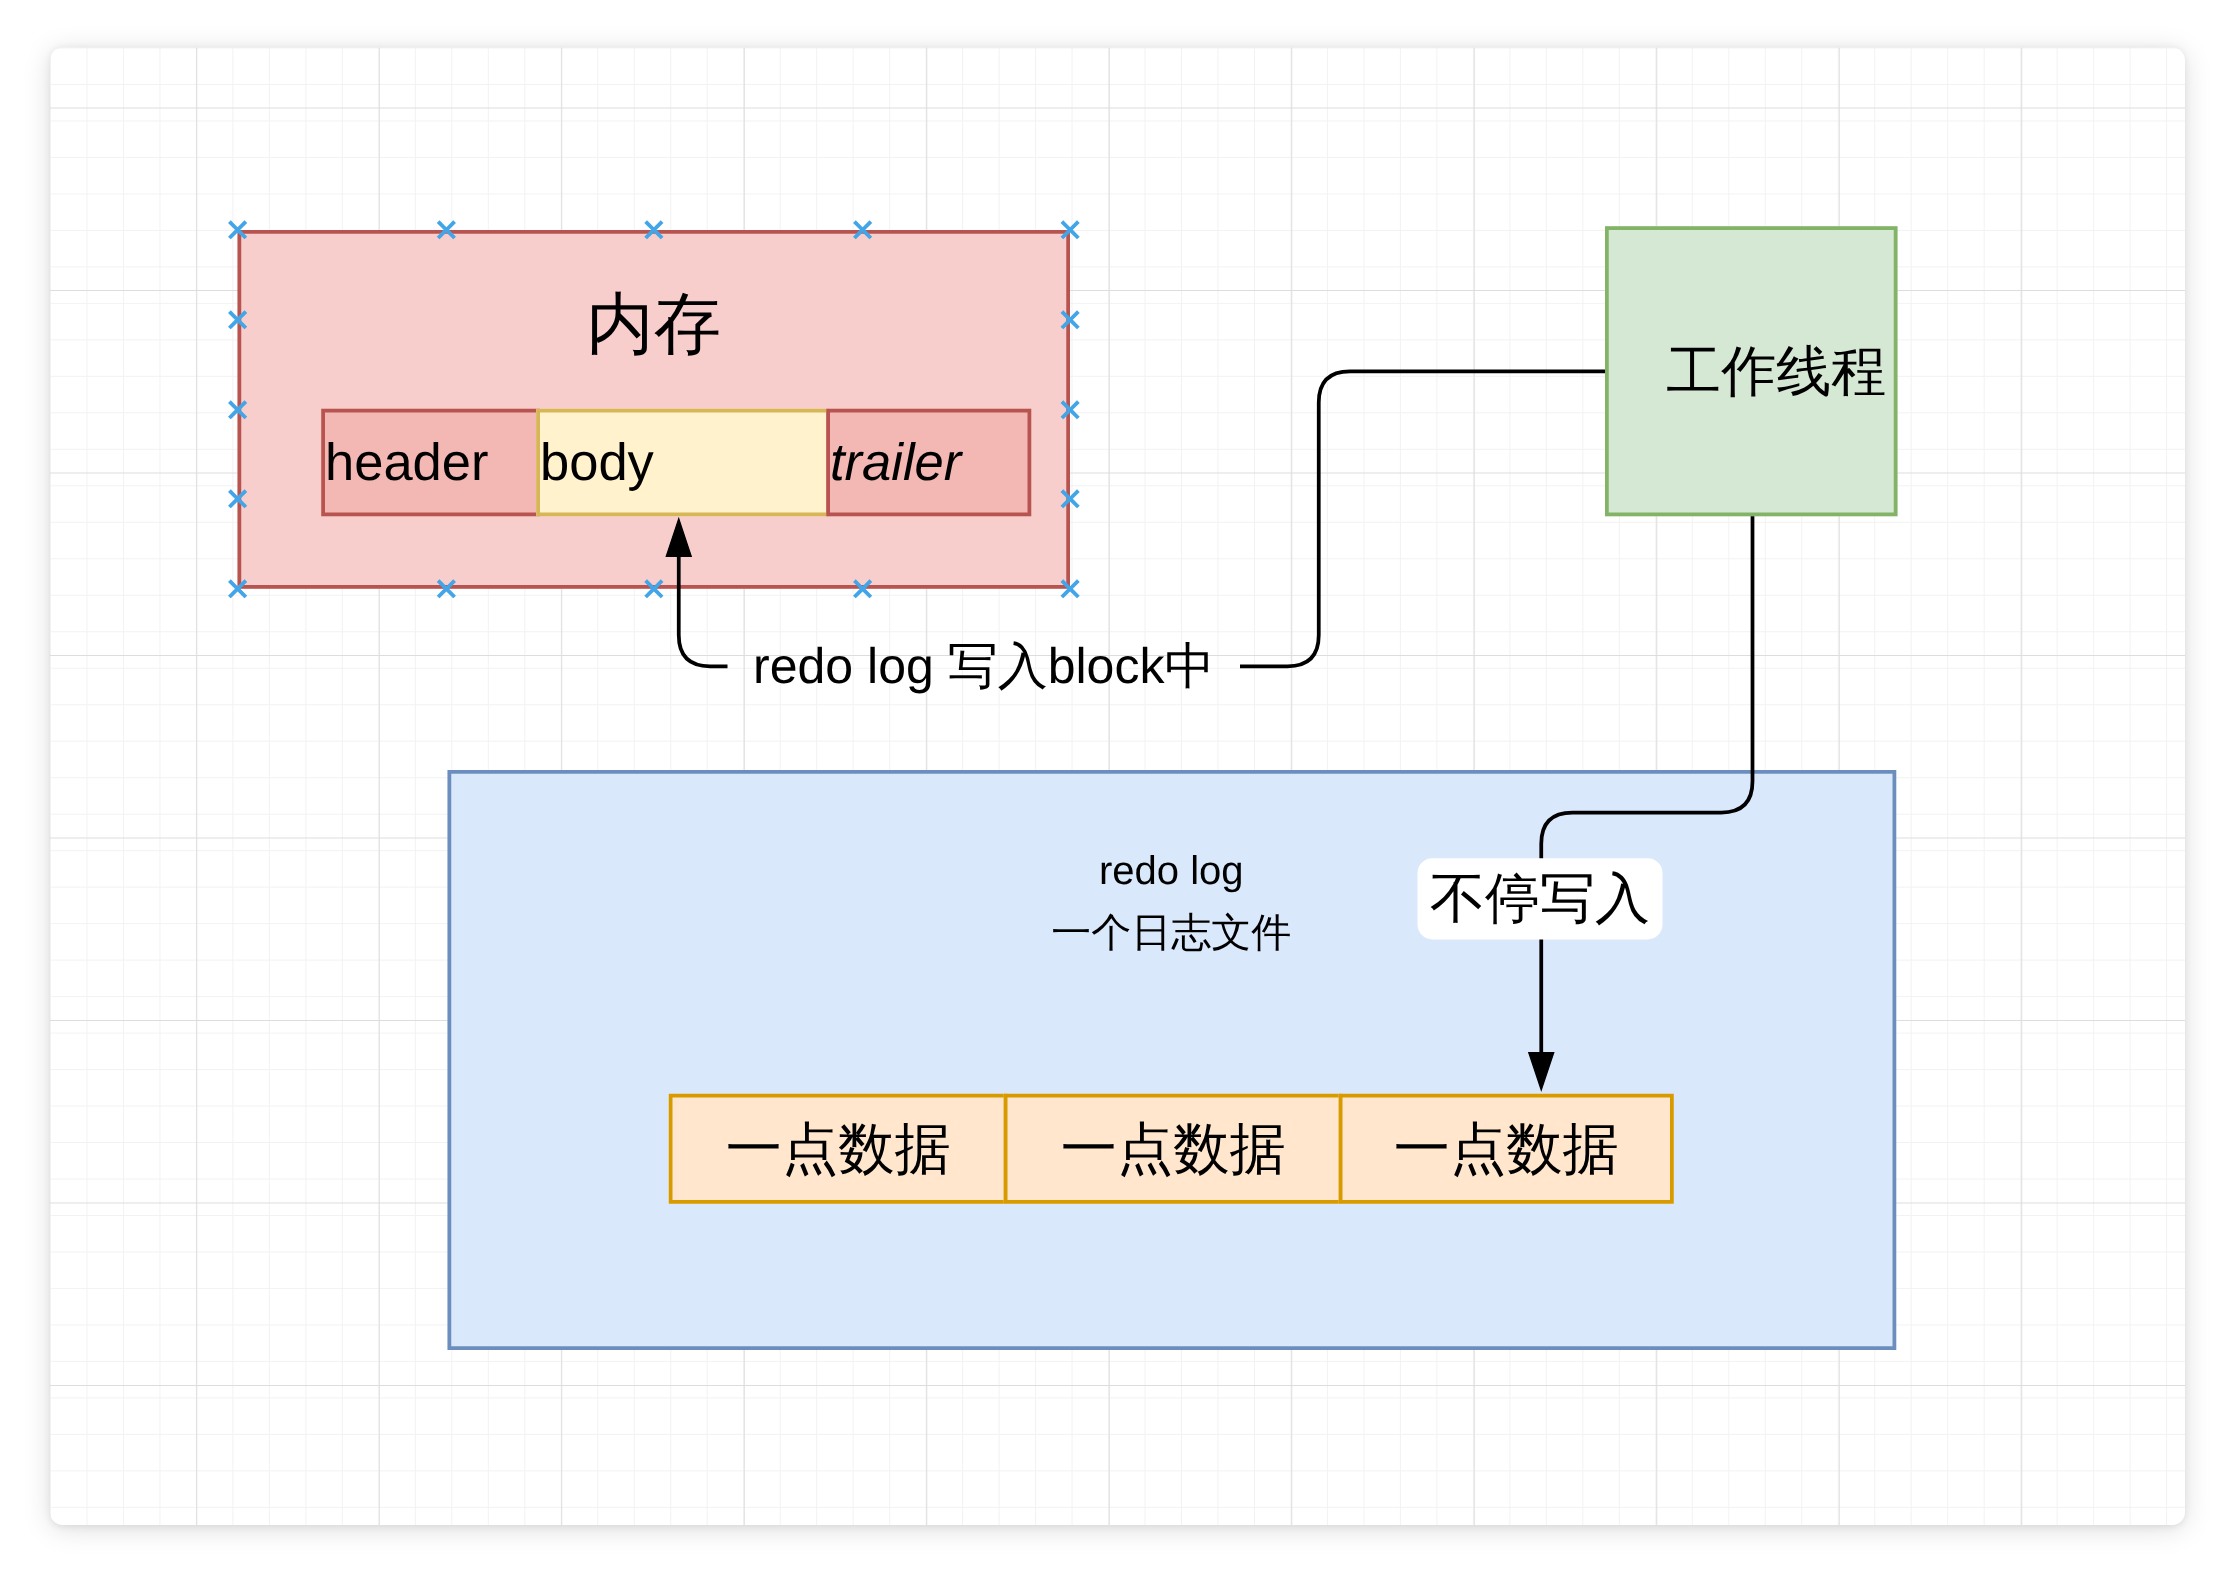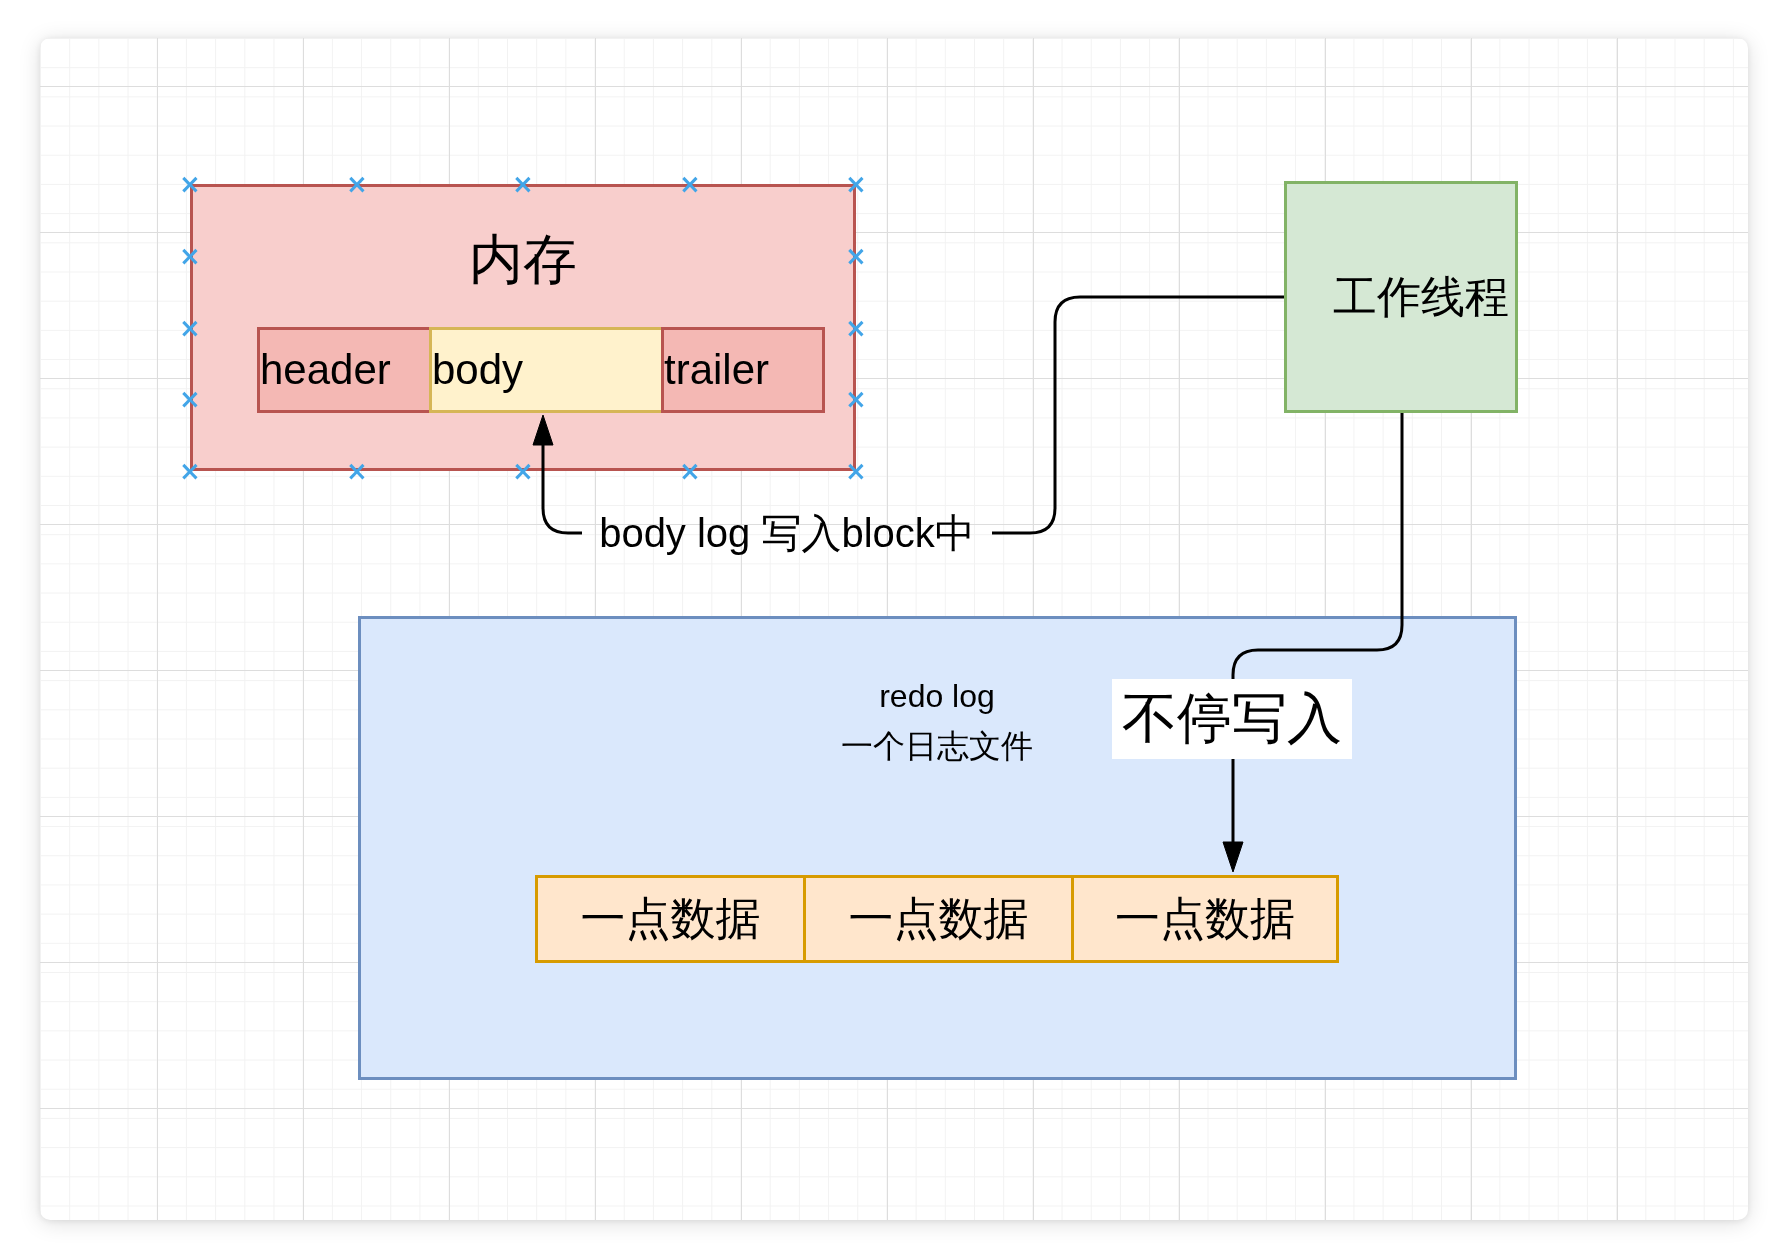--- a/index.html
+++ b/index.html
@@ -35,21 +35,21 @@
   }
   .cell{
     display:flex;align-items:center;
     font-size:42px;white-space:nowrap;
   }
   .cell-header{left:257px;top:327px;width:175px;height:86px;
     background:var(--c-cell_pink_fill);border:3px solid var(--c-red_stroke);}
   .cell-body{left:429px;top:327px;width:235px;height:86px;
     background:var(--c-yellow_fill);border:3px solid var(--c-yellow_stroke);}
   .cell-trailer{left:661px;top:327px;width:164px;height:86px;
-    background:var(--c-cell_pink_fill);border:3px solid var(--c-red_stroke);}
+    background:var(--c-cell_pink_fill);border:3px solid var(--c-red_stroke);font-style:italic;}
   .worker-box{
     left:1284px;top:181px;width:234px;height:232px;
     background:var(--c-green_fill);border:3px solid var(--c-green_stroke);
     display:flex;align-items:center;justify-content:center;
     font-size:44px;white-space:nowrap;padding-left:40px;
   }
   .logfile-box{
     left:358px;top:616px;width:1159px;height:464px;
     background:var(--c-blue_fill);border:3px solid var(--c-blue_stroke);
   }
@@ -66,21 +66,21 @@
   .data-cell-0{left:535px;width:271px;}
   .data-cell-1{left:803px;width:271px;}
   .data-cell-2{left:1071px;width:268px;}
   .edges-svg{position:absolute;left:0;top:0;width:1788px;height:1260px;pointer-events:none;}
   .edge-label-write{
     position:absolute;left:787px;top:533px;transform:translate(-50%,-50%);
     font-size:40px;white-space:nowrap;
   }
   .edge-label-keep{
     position:absolute;left:1232px;top:719px;transform:translate(-50%,-50%);
-    font-size:55px;white-space:nowrap;background:#ffffff;padding:3px 10px;
+    font-size:44px;white-space:nowrap;background:#ffffff;padding:3px 10px;border-radius:12px;
   }
   .handle{
     position:absolute;transform:translate(-50%,-50%);
     color:var(--c-handle_blue);font-size:26px;font-weight:bold;
     font-family:"DejaVu Sans",sans-serif;line-height:1;
   }
 </style>
 </head>
 <body>
 
@@ -130,21 +130,21 @@
     <g>
       <path d="M992,533 H1030 Q1055,533 1055,508 V322 Q1055,297 1080,297 H1284" fill="none" stroke="#000" stroke-width="3"></path>
     </g>
 
     <g>
       <path d="M1402,413 V625 Q1402,650 1377,650 H1258 Q1233,650 1233,675 V843" fill="none" stroke="#000" stroke-width="3"></path>
       <path d="M1233,872 L1223,842 L1243,842 Z" fill="#000" stroke="#000" stroke-width="1"></path>
     </g>
   </svg>
 
-  <div class="edge-label-write">body log 写入block中</div>
+  <div class="edge-label-write">redo log 写入block中</div>
   <div class="edge-label-keep">不停写入</div>
 
   <div id="handles">
       <span class="handle" style="left: 190px; top: 184px;">×</span>
       <span class="handle" style="left: 190px; top: 471px;">×</span>
       <span class="handle" style="left: 357px; top: 184px;">×</span>
       <span class="handle" style="left: 357px; top: 471px;">×</span>
       <span class="handle" style="left: 523px; top: 184px;">×</span>
       <span class="handle" style="left: 523px; top: 471px;">×</span>
       <span class="handle" style="left: 690px; top: 184px;">×</span>

